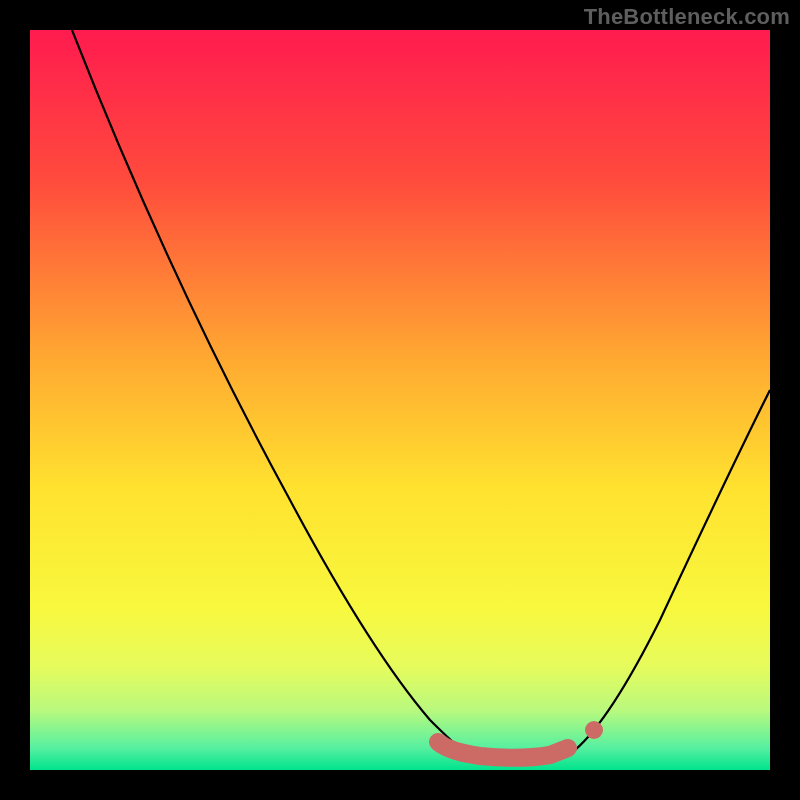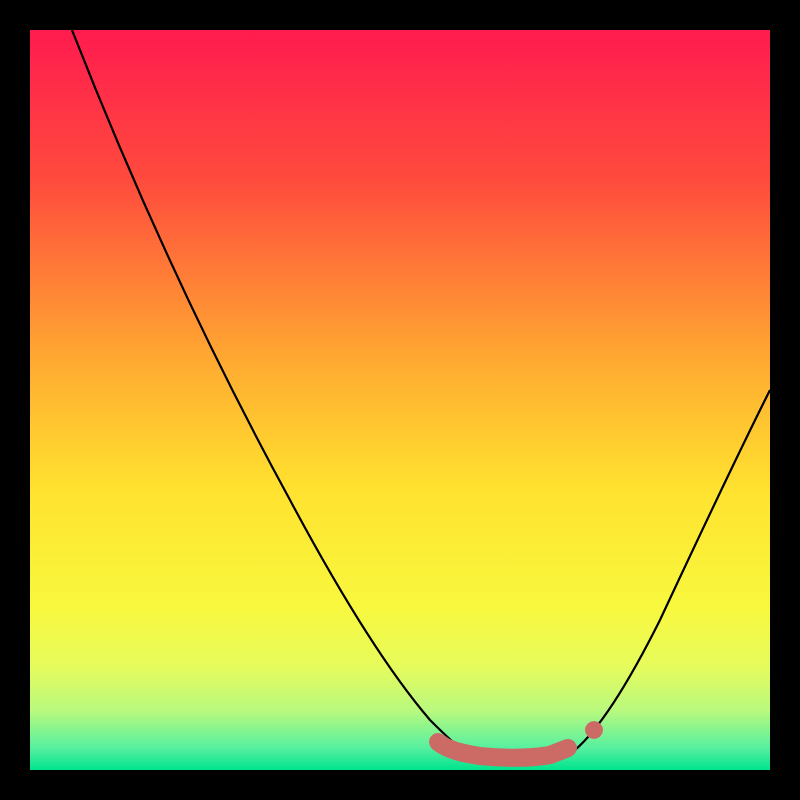--- a/index.html
+++ b/index.html
@@ -50,20 +50,21 @@
   }
   .marker-dot {
     fill: #cc6a66;
   }
 </style>
 </head>
 <body>
 
 <div class="frame">
 
+  <div class="watermark">TheBottleneck.com</div>
 
   <div class="plot">
     <svg viewBox="0 0 740 740" width="740" height="740">
       <defs>
         <linearGradient id="bg" x1="0" y1="0" x2="0" y2="1">
           <stop offset="0%" stop-color="#ff1b4f"></stop>
           <stop offset="20%" stop-color="#ff4a3d"></stop>
           <stop offset="45%" stop-color="#ffab31"></stop>
           <stop offset="62%" stop-color="#ffe22f"></stop>
           <stop offset="78%" stop-color="#f8f83e"></stop>

